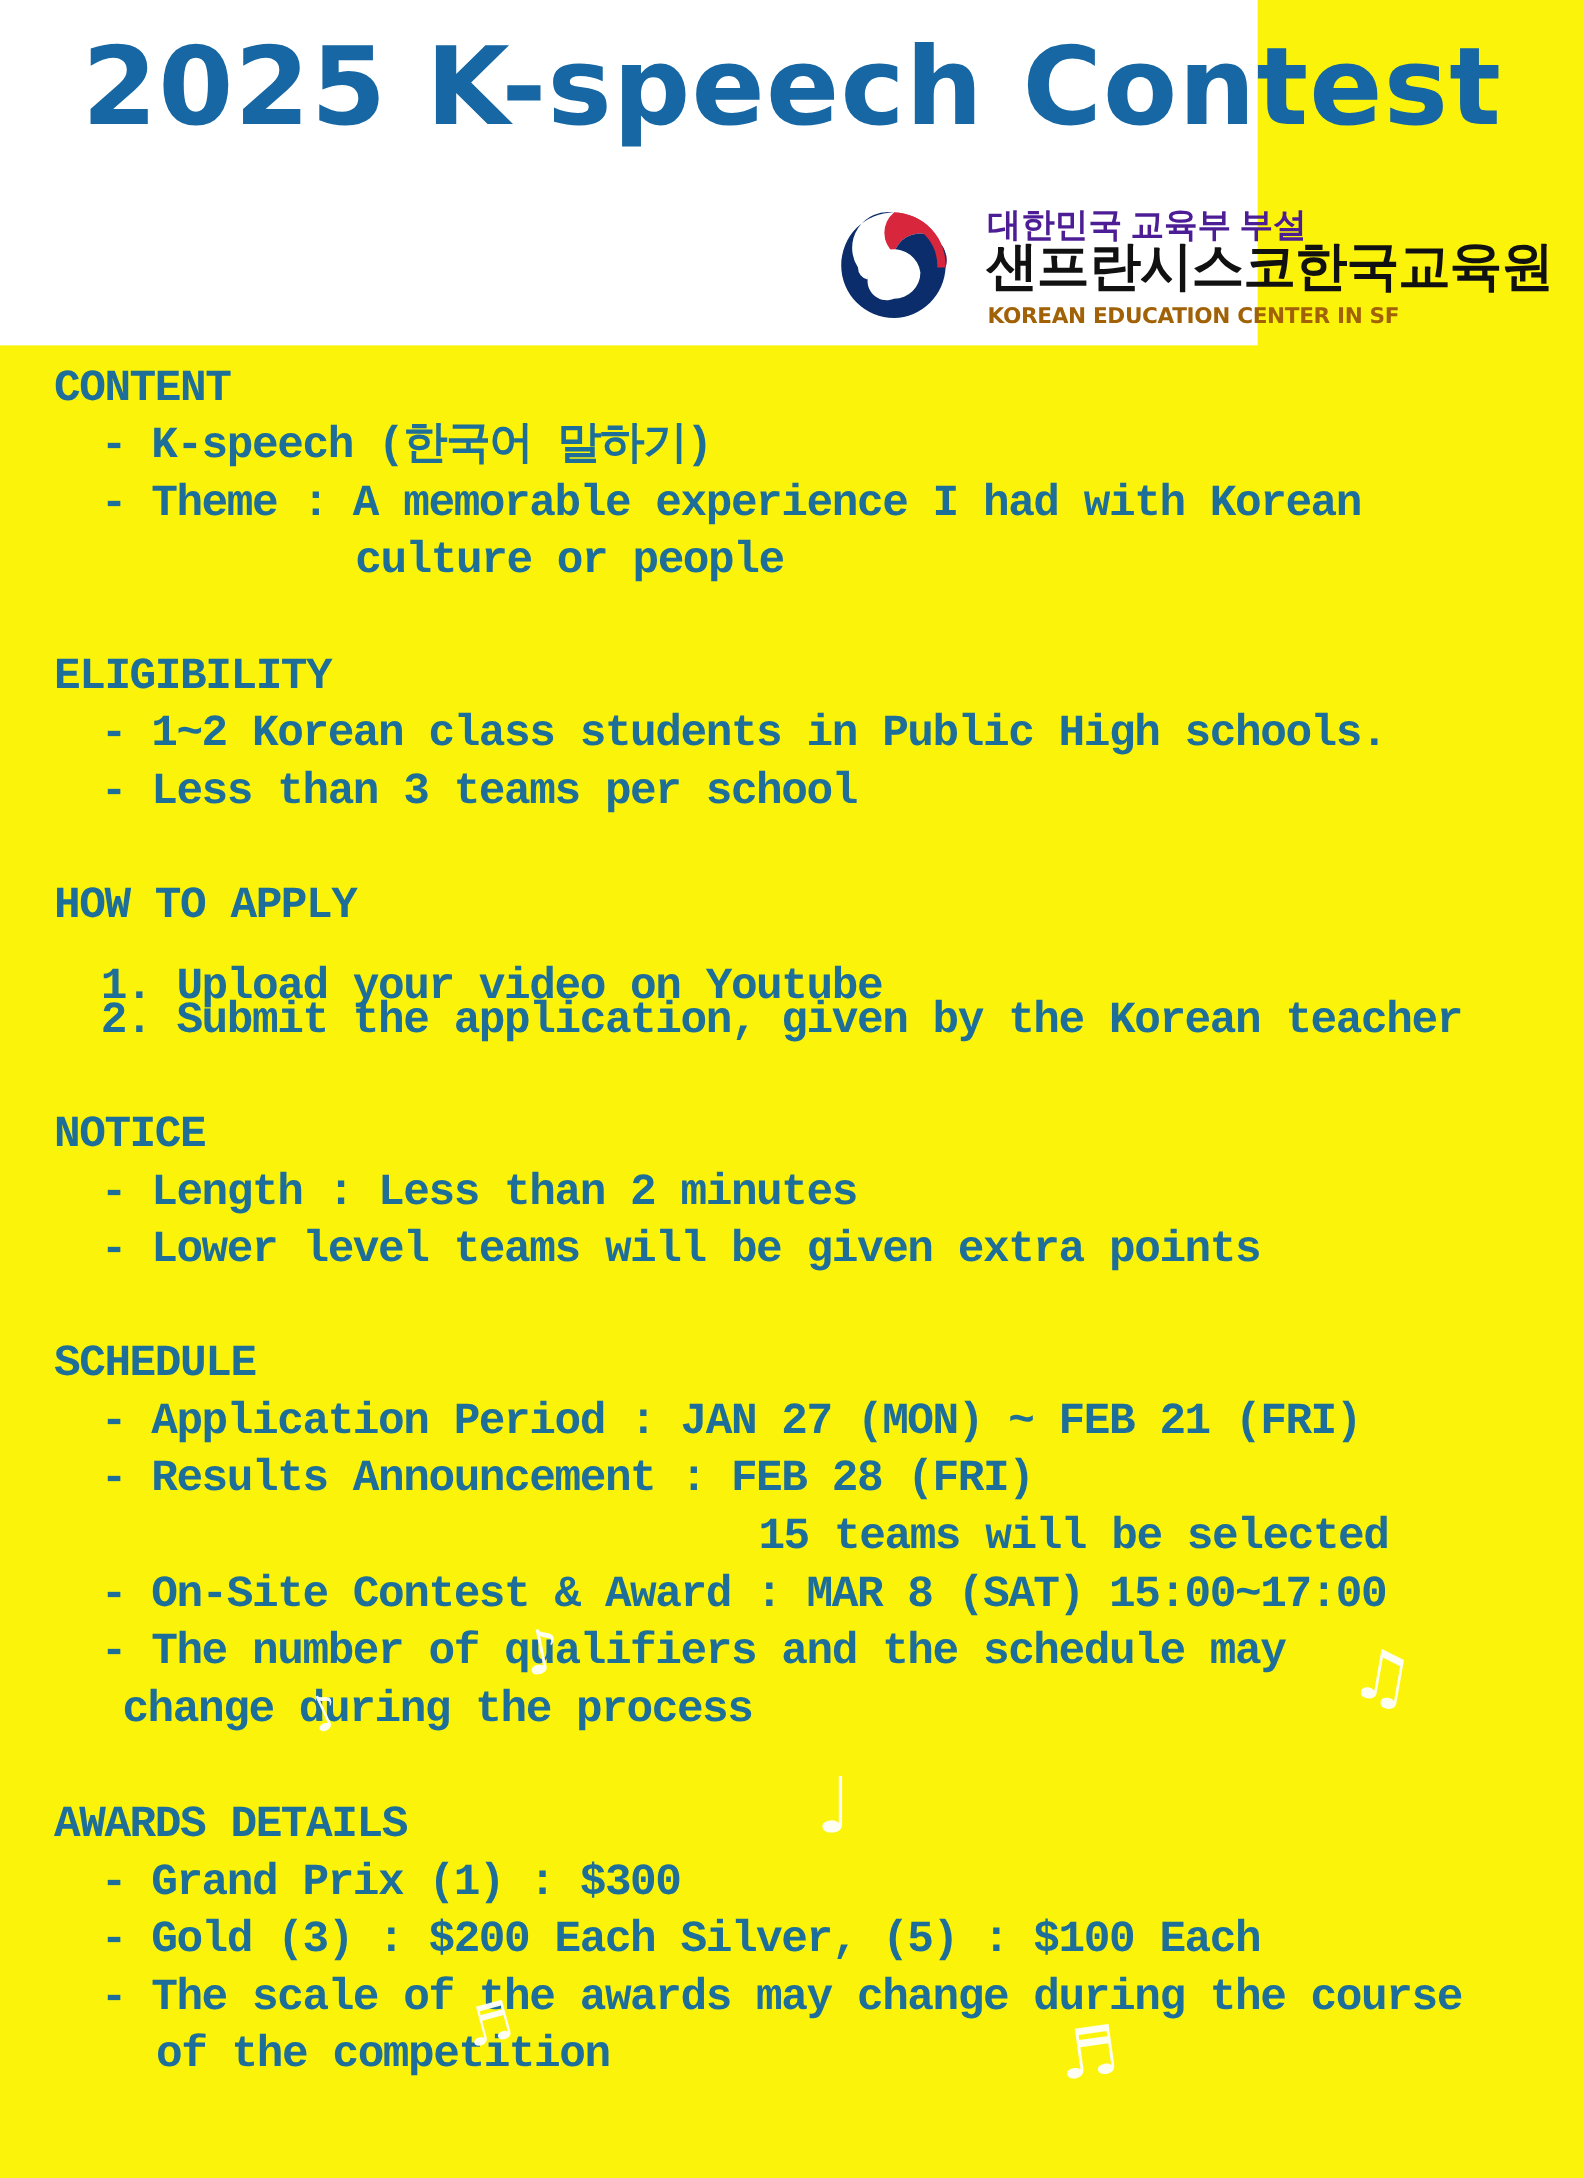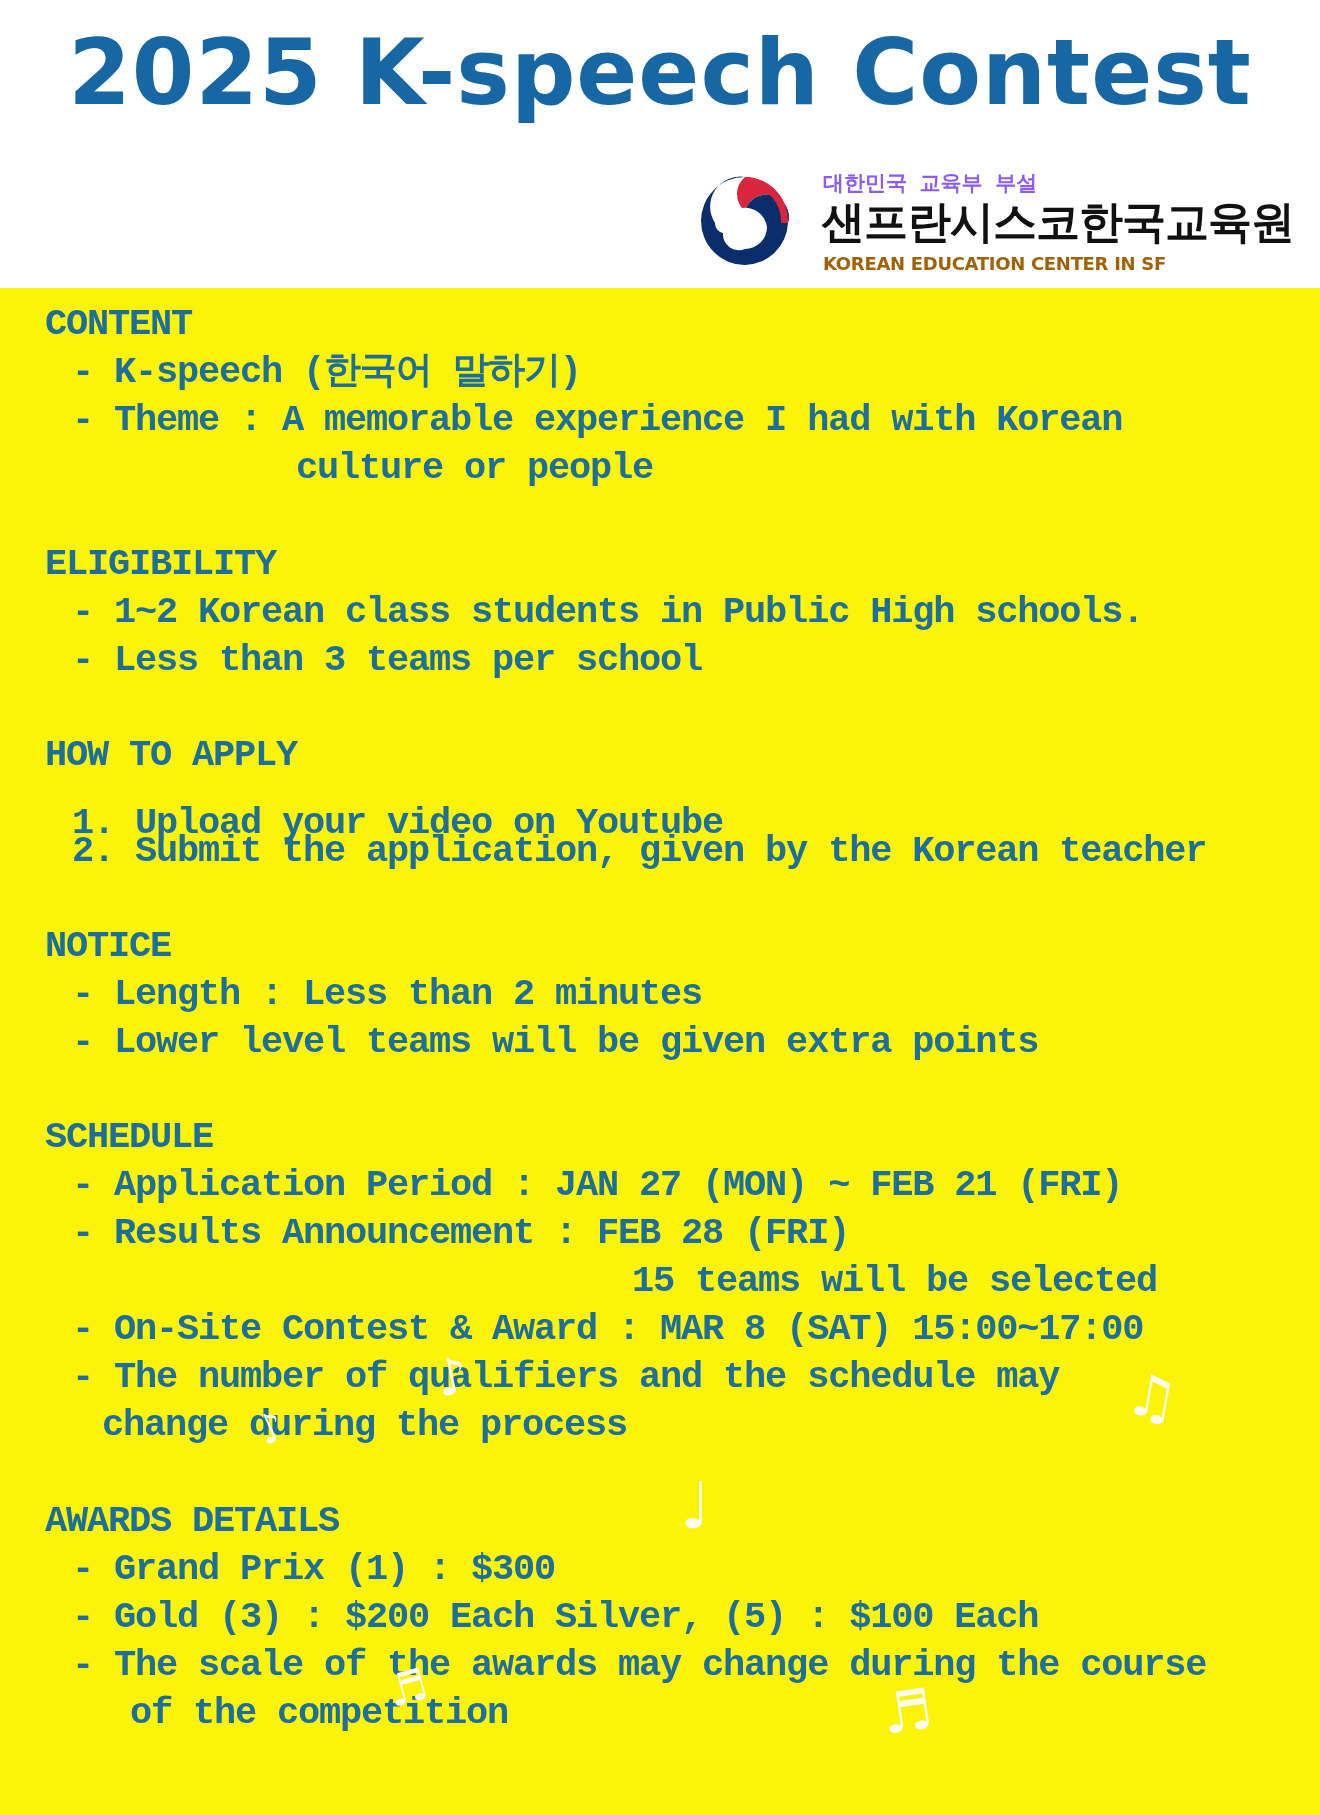--- a/index.html
+++ b/index.html
@@ -7,21 +7,21 @@
       width: 1320px;
       height: 1815px;
       position: relative;
       overflow: hidden;
       background: #fbf40a;
       font-family: "DejaVu Sans", "Liberation Sans", sans-serif;
     }
     .header {
       position: absolute;
       left: 0; top: 0;
-      width: 1320px;
+      width: 1048px;
       height: 288px;
       background: #ffffff;
     }
     .title {
       position: absolute;
       left: 0; top: 18px;
       width: 1320px;
       text-align: center;
       font-family: "DejaVu Sans", sans-serif;
       font-weight: bold;
@@ -39,24 +39,24 @@
       height: 115px;
     }
     .logo-emblem {
       position: absolute;
       left: 0; top: 6px;
       width: 100px; height: 100px;
     }
     .logo-sub {
       position: absolute;
       left: 128px; top: 4px;
-      font-family: Liberation Mono, monospace;
-      font-size: 21px;
+      font-family: Liberation Serif, serif;
+      font-size: 28px;
       font-weight: bold;
-      color: #8b5cf6;
+      color: #4c1d95;
       letter-spacing: 0px;
       white-space: nowrap;
     }
     .logo-name {
       position: absolute;
       left: 126px; top: 28px;
       font-family: "DejaVu Sans", sans-serif;
       font-size: 44px;
       font-weight: bold;
       color: #111;
@@ -85,21 +85,21 @@
       position: absolute;
       font-family: Liberation Mono, monospace;
       font-weight: bold;
       font-size: 37px;
       color: #1e6e9a;
       white-space: nowrap;
       line-height: 48px;
       letter-spacing: -1.2px;
     }
     .heading { left: 45px; }
-    .item { left: 72px; }
+    .item { left: 84px; }
     .item-cont { left: 296px; }
 
     .note {
       position: absolute;
       color: #ffffff;
       font-family: "DejaVu Sans", sans-serif;
       opacity: 0.95;
       line-height: 1;
     }
   </style>

